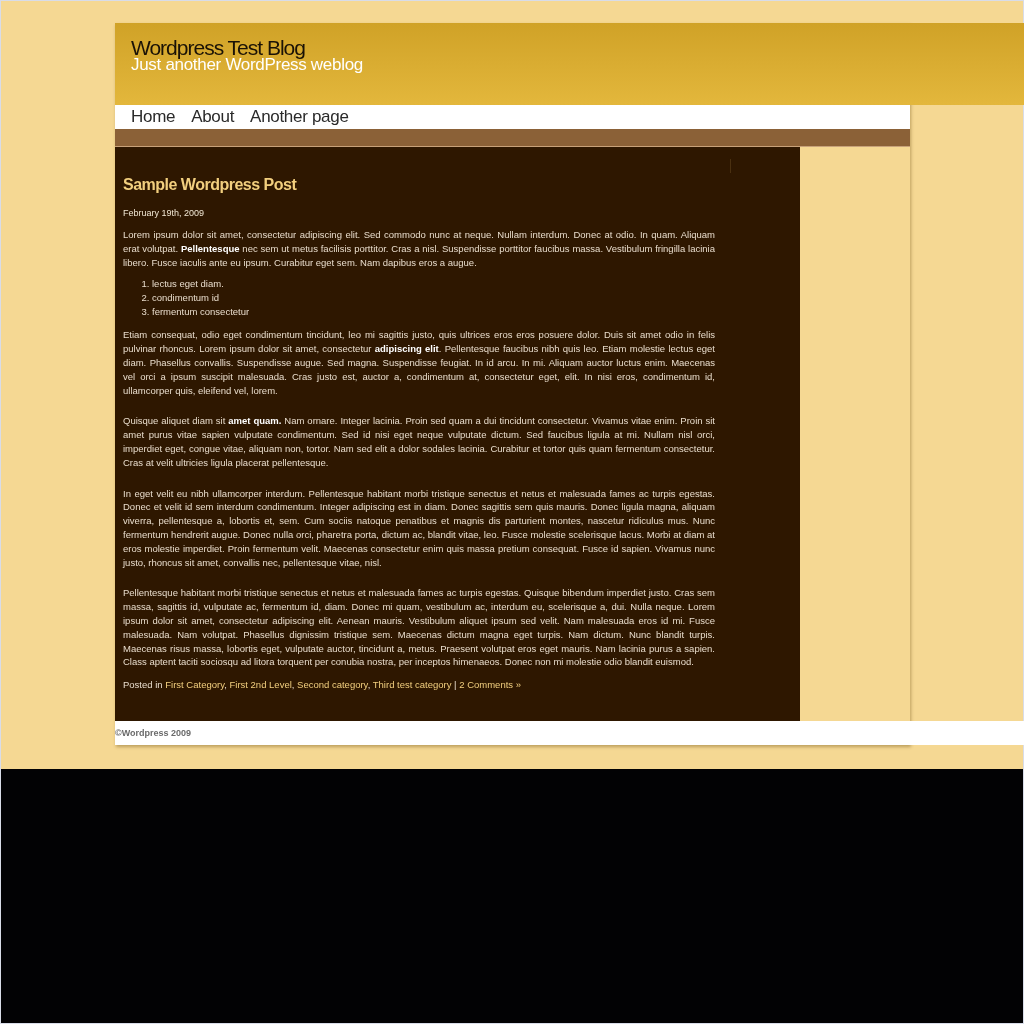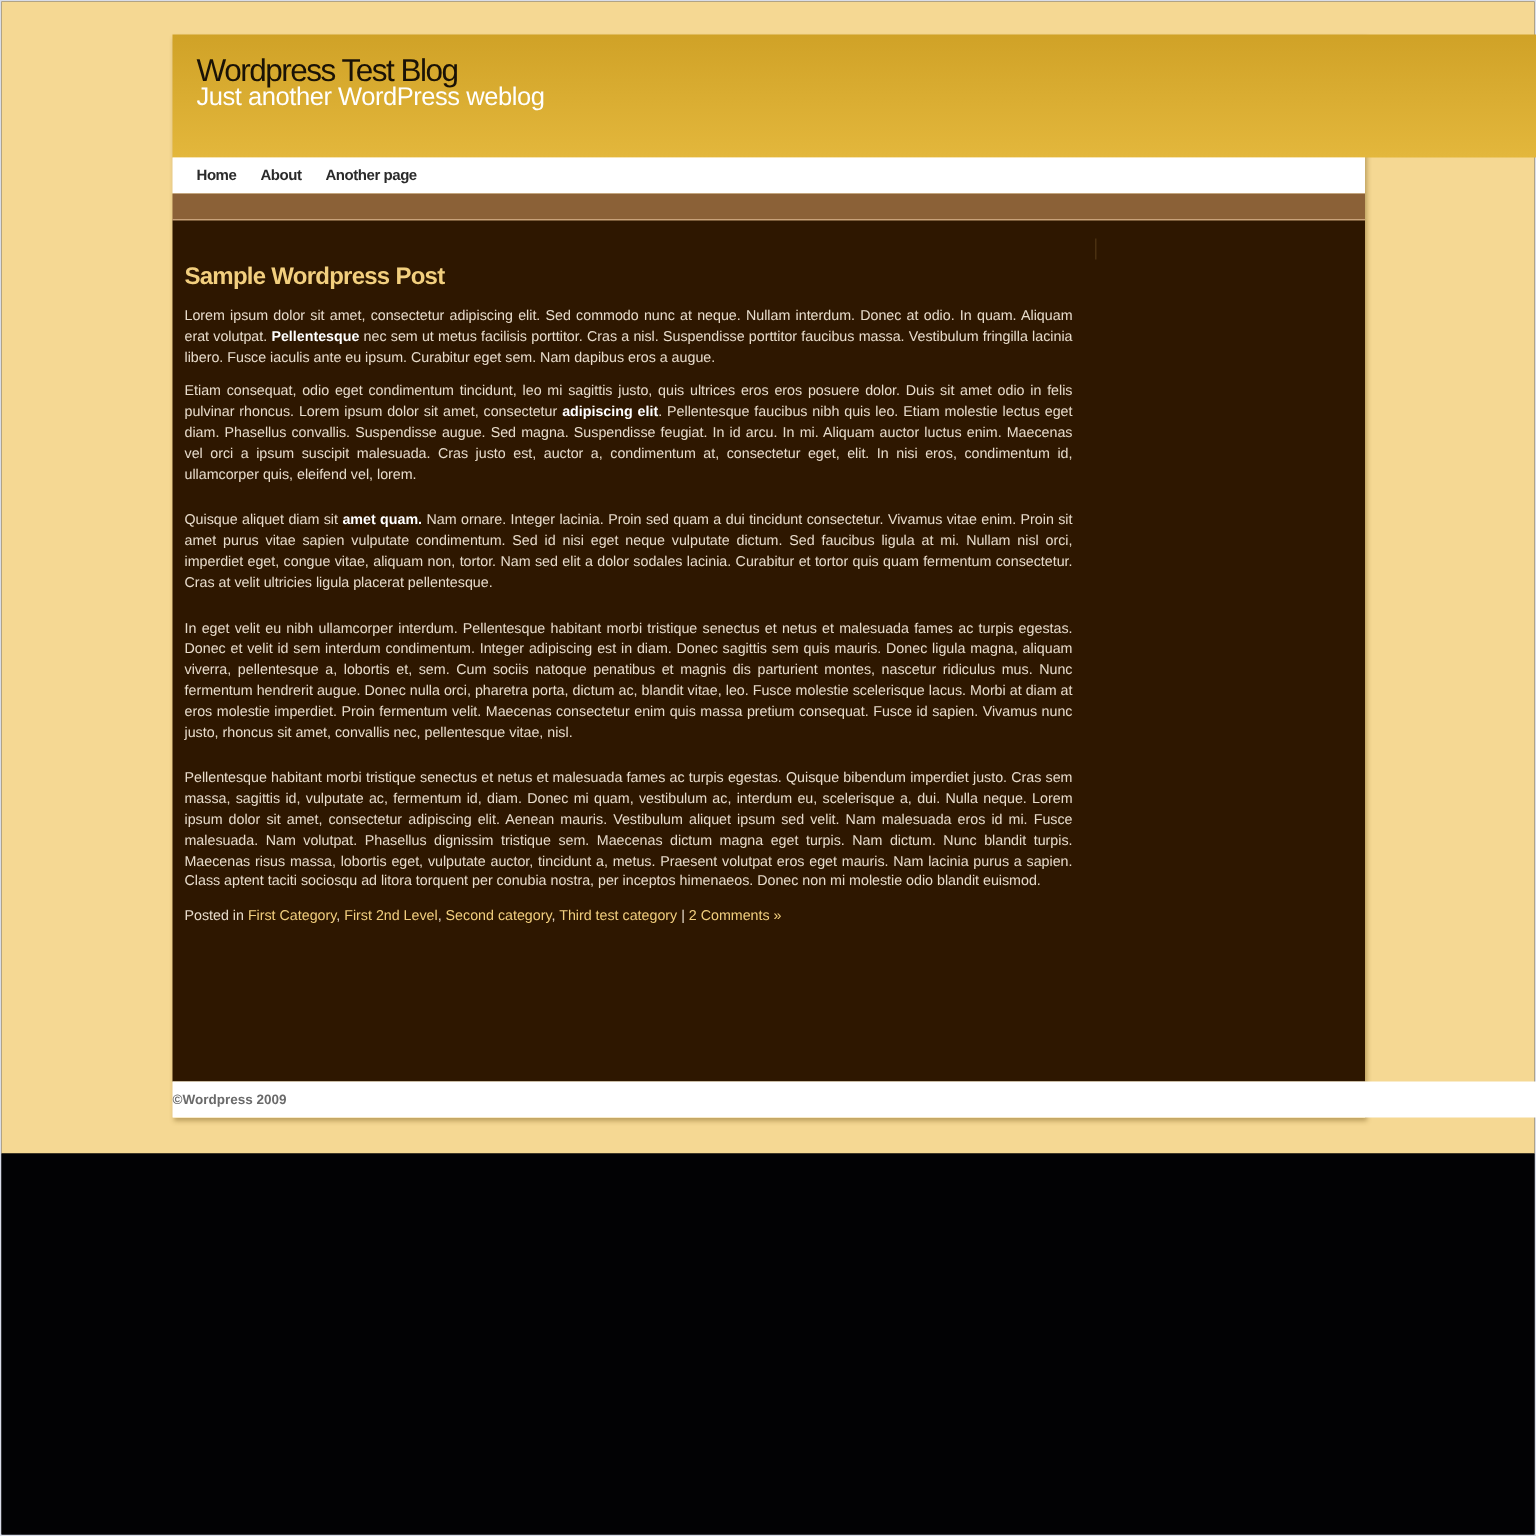--- a/index.html
+++ b/index.html
@@ -35,29 +35,29 @@
   }
   .site-desc {
     position:absolute; left:16px; top:32px;
     font-size:17px; color:#ffffff; letter-spacing:-0.3px; line-height:20px;text-align:right;
   }
   .nav {
     position:absolute; left:0; top:82px; width:795px; height:24px;
     background:#ffffff; display:flex; align-items:center; padding-left:16px; box-sizing:border-box;
   }
   .nav a {
-    font-size:10px; font-weight:bold; color:#2a2a2a; text-decoration:none;
+    font-size:17px; font-weight:normal; color:#2a2a2a; text-decoration:none;
     margin-right:16px; letter-spacing:-0.3px;
   }
   .bar {
     position:absolute; left:0; top:106px; width:795px; height:17px;
     background:#8b6137; border-bottom:1px solid #c8a27a;
   }
   .content {
-    position:absolute; left:0; top:124px; width:795px; height:574px;
+    position:absolute; left:0; top:124px; width:685px; height:574px;
     background:#2e1700;
   }
   .sidebar-divider {
     position:absolute; left:615px; top:12px; width:1px; height:14px; background:#4a3010;
   }
   .post { position:absolute; left:8px; top:28px; width:592px; }
   .post-title {
     font-size:16px; color:#f2cf7e; letter-spacing:-0.5px; margin:0; line-height:20px;
   }
   .post-date { font-size:9px; color:#f0e6d2; margin-top:12px; line-height:12px; }
@@ -96,23 +96,29 @@
     <a href="#">About</a>
     <a href="#">Another page</a>
   </div>
 
   <div class="bar"></div>
 
   <div class="content">
     <div class="sidebar-divider"></div>
     <div class="post">
       <h2 class="post-title">Sample Wordpress Post</h2>
+      <div class="post-date">February 19th, 2009</div>
 
       <p><span>Lorem ipsum dolor sit amet, consectetur adipiscing elit. Sed commodo nunc at neque. Nullam interdum. Donec at odio. In quam. Aliquam erat volutpat. </span><b>Pellentesque</b><span> nec sem ut metus facilisis porttitor. Cras a nisl. Suspendisse porttitor faucibus massa. Vestibulum fringilla lacinia libero. Fusce iaculis ante eu ipsum. Curabitur eget sem. Nam dapibus eros a augue.</span></p>
 
+      <ol>
+        <li>lectus eget diam.</li>
+        <li>condimentum id</li>
+        <li>fermentum consectetur</li>
+      </ol>
 
       <p><span>Etiam consequat, odio eget condimentum tincidunt, leo mi sagittis justo, quis ultrices eros eros posuere dolor. Duis sit amet odio in felis pulvinar rhoncus. Lorem ipsum dolor sit amet, consectetur </span><b>adipiscing elit</b><span>. Pellentesque faucibus nibh quis leo. Etiam molestie lectus eget diam. Phasellus convallis. Suspendisse augue. Sed magna. Suspendisse feugiat. In id arcu. In mi. Aliquam auctor luctus enim. Maecenas vel orci a ipsum suscipit malesuada. Cras justo est, auctor a, condimentum at, consectetur eget, elit. In nisi eros, condimentum id, ullamcorper quis, eleifend vel, lorem.</span></p>
 
       <p class="gap"><span>Quisque aliquet diam sit </span><b>amet quam.</b><span> Nam ornare. Integer lacinia. Proin sed quam a dui tincidunt consectetur. Vivamus vitae enim. Proin sit amet purus vitae sapien vulputate condimentum. Sed id nisi eget neque vulputate dictum. Sed faucibus ligula at mi. Nullam nisl orci, imperdiet eget, congue vitae, aliquam non, tortor. Nam sed elit a dolor sodales lacinia. Curabitur et tortor quis quam fermentum consectetur. Cras at velit ultricies ligula placerat pellentesque.</span></p>
 
       <p class="gap">In eget velit eu nibh ullamcorper interdum. Pellentesque habitant morbi tristique senectus et netus et malesuada fames ac turpis egestas. Donec et velit id sem interdum condimentum. Integer adipiscing est in diam. Donec sagittis sem quis mauris. Donec ligula magna, aliquam viverra, pellentesque a, lobortis et, sem. Cum sociis natoque penatibus et magnis dis parturient montes, nascetur ridiculus mus. Nunc fermentum hendrerit augue. Donec nulla orci, pharetra porta, dictum ac, blandit vitae, leo. Fusce molestie scelerisque lacus. Morbi at diam at eros molestie imperdiet. Proin fermentum velit. Maecenas consectetur enim quis massa pretium consequat. Fusce id sapien. Vivamus nunc justo, rhoncus sit amet, convallis nec, pellentesque vitae, nisl.</p>
 
       <p class="gap">Pellentesque habitant morbi tristique senectus et netus et malesuada fames ac turpis egestas. Quisque bibendum imperdiet justo. Cras sem massa, sagittis id, vulputate ac, fermentum id, diam. Donec mi quam, vestibulum ac, interdum eu, scelerisque a, dui. Nulla neque. Lorem ipsum dolor sit amet, consectetur adipiscing elit. Aenean mauris. Vestibulum aliquet ipsum sed velit. Nam malesuada eros id mi. Fusce malesuada. Nam volutpat. Phasellus dignissim tristique sem. Maecenas dictum magna eget turpis. Nam dictum. Nunc blandit turpis. Maecenas risus massa, lobortis eget, vulputate auctor, tincidunt a, metus. Praesent volutpat eros eget mauris. Nam lacinia purus a sapien. Class aptent taciti sociosqu ad litora torquent per conubia nostra, per inceptos himenaeos. Donec non mi molestie odio blandit euismod.</p>
 
       <div class="post-meta">

